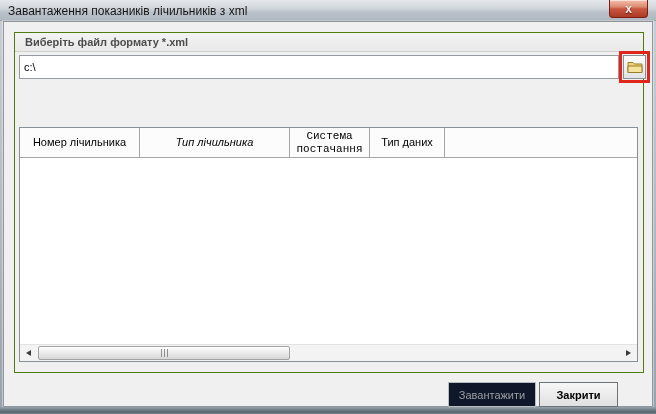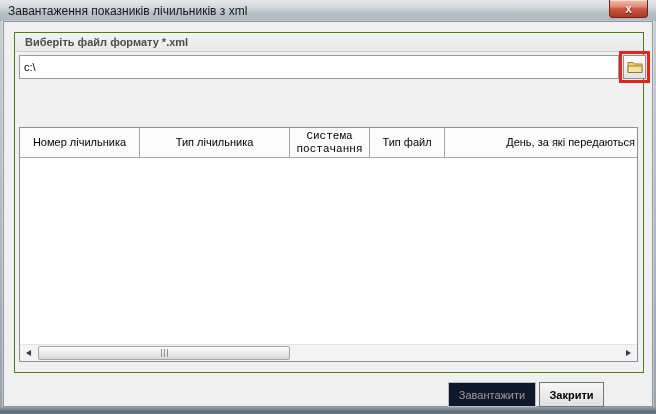--- a/index.html
+++ b/index.html
@@ -46,21 +46,21 @@
 
   .data-label { position:absolute; left:3px; top:57px; font-size:11px; color:#000; }
 
   
   .grid { position:absolute; left:4px; top:70px; width:619px; height:235px;
     border:1px solid #8a9097; background:#fff; overflow:hidden;margin-top:24px; }
   .grid-header { display:flex; height:30px; background:#fcfcfc; border-bottom:1px solid #a6a6a6; }
   .hcell { flex:none; display:flex; align-items:center; justify-content:center;
     text-align:center; font-size:11px; line-height:13px; color:#000;
     border-right:1px solid #a6a6a6; padding:0 1px; overflow:hidden; }
-  .hc0 { width:120px; } .hc1 { width:150px; } .hc2 { width:80px;font-family:Liberation Mono, monospace; }
+  .hc0 { width:120px; } .hc1 { width:150px;font-style:italic; } .hc2 { width:80px;font-family:Liberation Mono, monospace; }
   .hc3 { width:102px; } .hc4 { width:75px; }
   .hc5 { flex:1; border-right:none; justify-content:flex-end; text-align:right; padding-right:2px; }
   .grid-body { position:absolute; left:0; right:0; top:31px; bottom:18px; background:#fff; }
 
   
   .hscroll { position:absolute; left:0; right:0; bottom:0; height:17px; background:#f3f3f3;
     border-top:1px solid #e3e3e3; }
   .scroll-arrow { position:absolute; top:0; width:17px; height:16px;
     display:flex; align-items:center; justify-content:center; cursor:pointer; }
   .scroll-arrow.left { left:0; } .scroll-arrow.right { right:0; }
@@ -71,21 +71,21 @@
     background:linear-gradient(180deg,#fdfdfd,#d7d7d7); border:1px solid #a3a3a3;
     border-radius:2px; cursor:pointer; display:flex; align-items:center; justify-content:center; }
   .grip { width:7px; height:8px;
     background:repeating-linear-gradient(90deg,#8f8f8f 0 1px,transparent 1px 3px); }
 
   
   .btn { position:absolute; height:25px; font-family:"Liberation Sans",sans-serif;
     font-size:11px; text-align:center; }
   .btn-load { left:444px; top:360px; width:88px; background:#0f172a;
     border:1px solid #b9bdbf; color:#9c9ea0; }
-  .btn-close { left:535px; top:360px; width:65px;
+  .btn-close { left:535px; top:360px; width:79px;
     background:linear-gradient(180deg,#f7f7f7,#e0e0e0); border:1px solid #6f7478;
     color:#000; font-weight:bold; cursor:pointer; }
 </style>
 </head>
 <body>
 
 <div class="window">
 
   <div class="titlebar">
     <span class="title-text">Завантаження показників лічильників з xml</span>
@@ -110,22 +110,21 @@
         </span>
       </div>
       <div class="annotation-box"></div>
 
 
       <div class="grid">
         <div class="grid-header">
           <div class="hcell hc0">Номер лічильника</div>
           <div class="hcell hc1">Тип лічильника</div>
           <div class="hcell hc2">Система постачання</div>
-          <div class="hcell hc4">Тип файл</div>
-          <div class="hcell hc5">День, за які передаються</div>
+          <div class="hcell hc4">Тип даних</div>
         </div>
         <div class="grid-body"></div>
 
         <div class="hscroll">
           <div class="scroll-arrow left">
               <span class="tri tri-left"></span>
             </div>
           <div class="hthumb">
             <span class="grip"></span>
           </div>

